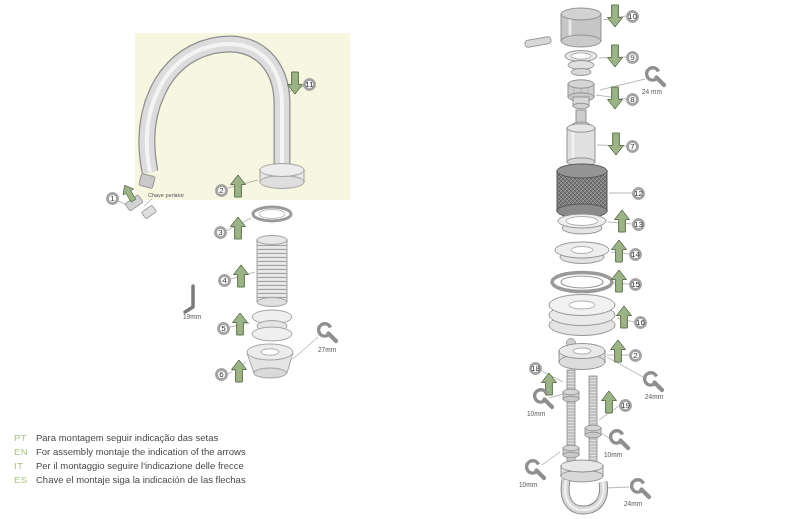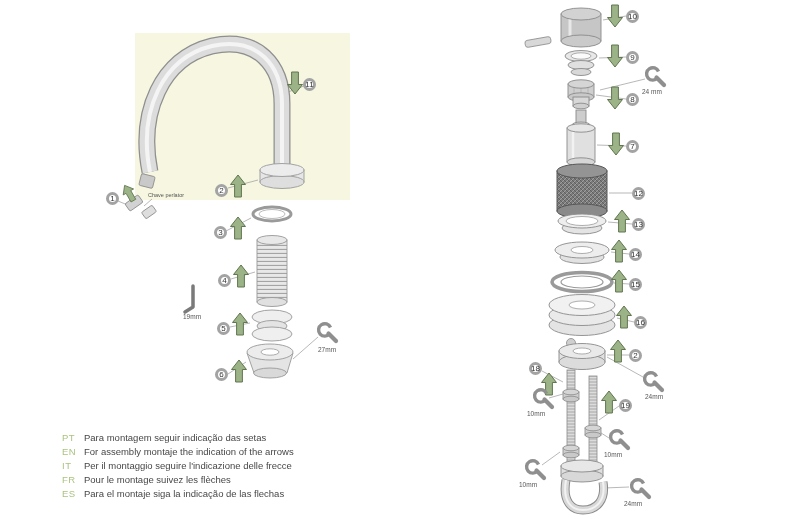--- a/index.html
+++ b/index.html
@@ -6,21 +6,21 @@
   body{font-family:"Liberation Sans", sans-serif;}
   .canvas{position:relative;width:800px;height:519px;background:#ffffff;overflow:hidden;}
   .art{position:absolute;left:0;top:0;}
   .callout{position:absolute;width:13px;height:13px;border:3px solid #a3a3a3;border-radius:50%;
            background:#ffffff;box-sizing:border-box;display:flex;align-items:center;justify-content:center;
            font-size:8px;line-height:1;color:#333;z-index:5;}
   .tool-label{position:absolute;font-size:6.5px;color:#555;z-index:5;white-space:nowrap;}
   .tool-label.tiny{font-size:5.5px;}
   .langs{position:absolute;left:14px;top:431px;z-index:5;}
   .lang-row{height:13.8px;display:flex;align-items:center;font-size:9.5px;color:#474747;}
-  .lang-code{color:#a9c47e;flex:0 0 22px;letter-spacing:.5px;margin-left:48px;}
+  .lang-code{color:#a9c47e;flex:0 0 22px;letter-spacing:.5px;}
   .lang-text{white-space:nowrap;}
 </style>
 </head>
 <body>
 
 <div class="canvas">
 
   <svg class="art" width="800" height="519" viewBox="0 0 800 519">
     <defs>
       <g id="arrow">
@@ -343,22 +343,18 @@
     </div>
     <div class="lang-row">
       <span class="lang-code">EN</span>
       <span class="lang-text">For assembly montaje the indication of the arrows</span>
     </div>
     <div class="lang-row">
       <span class="lang-code">IT</span>
       <span class="lang-text">Per il montaggio seguire l'indicazione delle frecce</span>
     </div>
     <div class="lang-row">
-      <span class="lang-code">FR</span>
-      <span class="lang-text">Pour le montage suivez les flèches</span>
-    </div>
-    <div class="lang-row">
       <span class="lang-code">ES</span>
-      <span class="lang-text">Para el montaje siga la indicação de las flechas</span>
+      <span class="lang-text">Chave el montaje siga la indicación de las flechas</span>
     </div>
   </div>
 
 </div>
 
 </body></html>

